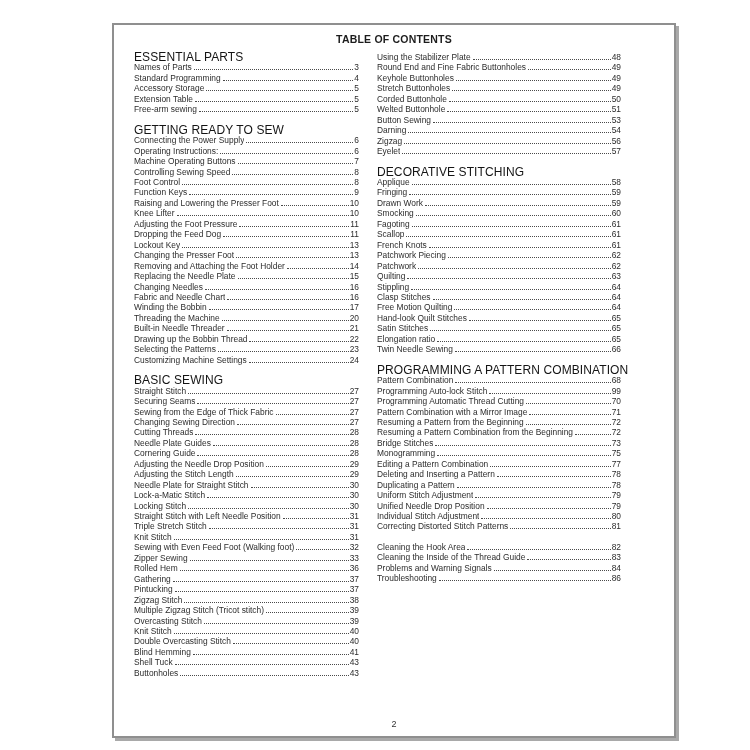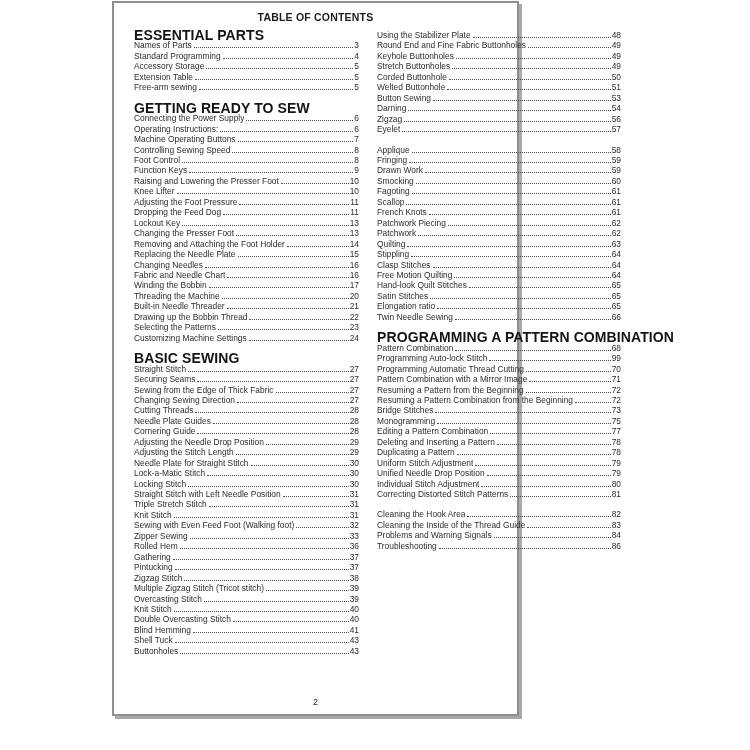--- a/index.html
+++ b/index.html
@@ -6,22 +6,22 @@
     margin: 0;
     padding: 0;
     width: 750px;
     height: 750px;
     background: #ffffff;
     font-family: "Liberation Sans", sans-serif;
   }
   .sheet {
     position: absolute;
     left: 112px;
-    top: 1px;
-    width: 407px;
+    top: 23px;
+    width: 564px;
     height: 715px;
     box-sizing: border-box;
     background: #ffffff;
     border: 2px solid #8f8f8f;
     box-shadow: 3px 3px 0 #a9a9a9;
   }
   .title {
     text-align: center;
     font-weight: bold;
     font-size: 10.5px;
@@ -30,22 +30,22 @@
     margin-top: 8px;
   }
   .col {
     position: absolute;
     top: 27px;
   }
   .col-left  { left: 20px;  width: 225px; }
   .col-right { left: 263px; width: 244px; }
   .toc-section { margin-bottom: 10px; }
   .toc-heading {
-    font-weight: bold;
-    font-size: 14px;
+    font-weight: normal;
+    font-size: 12px;
     line-height: 10.45px;
     color: #141414;
     letter-spacing: 0.1px;
     white-space: nowrap;
   }
   .toc-row {
     display: flex;
     align-items: baseline;
     font-size: 8.4px;
     line-height: 10.45px;
@@ -407,20 +407,21 @@
           <span class="toc-leader"></span>
           <span class="toc-page">56</span>
         </div>
         <div class="toc-row">
           <span class="toc-label">Eyelet</span>
           <span class="toc-leader"></span>
           <span class="toc-page">57</span>
         </div>
       </div>
       <div class="toc-section">
+        <div class="toc-heading">DECORATIVE STITCHING</div>
         <div class="toc-row">
           <span class="toc-label">Applique</span>
           <span class="toc-leader"></span>
           <span class="toc-page">58</span>
         </div>
         <div class="toc-row">
           <span class="toc-label">Fringing</span>
           <span class="toc-leader"></span>
           <span class="toc-page">59</span>
         </div>

